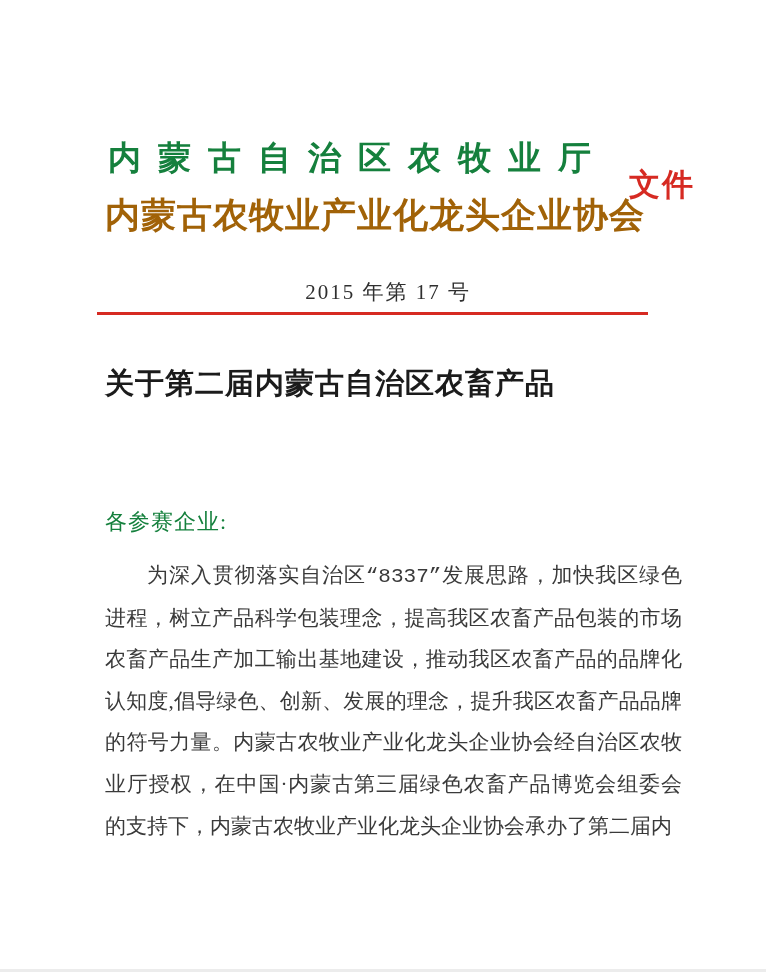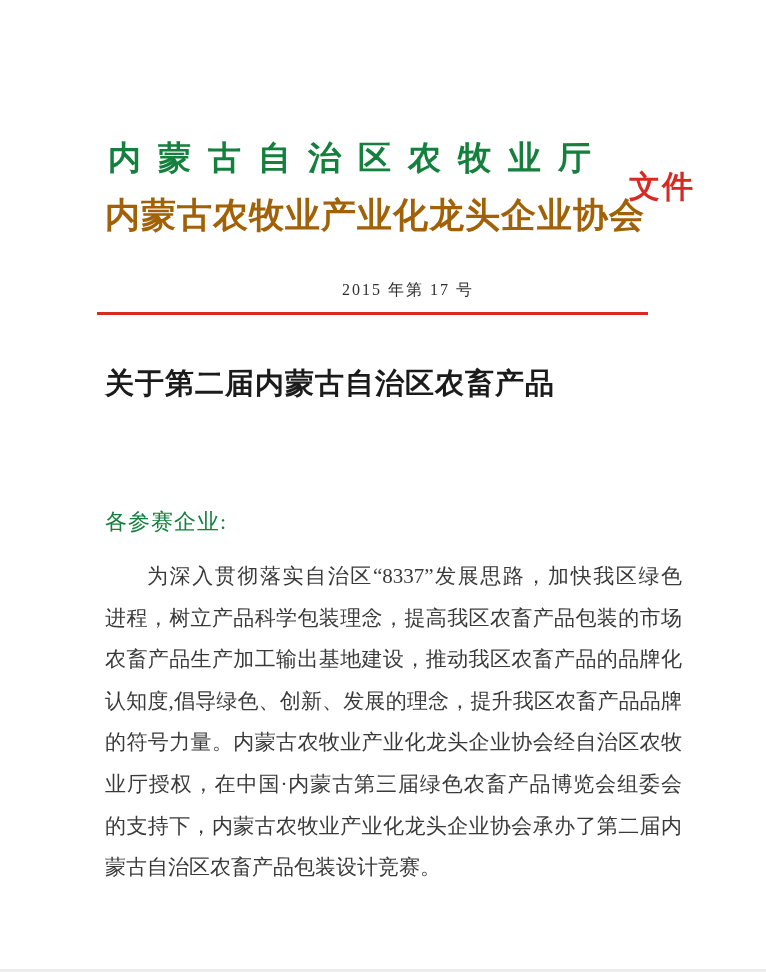--- a/index.html
+++ b/index.html
@@ -42,25 +42,25 @@
     top: 170px;
     font-size: 31px;
     font-weight: bold;
     letter-spacing: 2px;
     white-space: nowrap;
     line-height: 1.1;
   }
   
   .doc-number {
     position: absolute;
-    left: 118px;
+    left: 98px;
     top: 280px;
     width: 580px;
     text-align: center;
-    font-size: 16px;
+    font-size: 21px;
     letter-spacing: 2px;
     color: #2f2f2f;
     line-height: 1.2;
   }
   .red-divider {
     position: absolute;
     left: 97px;
     top: 312px;
     width: 551px;
     height: 3px;
@@ -94,20 +94,21 @@
     font-size: 21px;
     line-height: 41.6px;
   }
   .body-line {
     text-align: justify;
     text-align-last: justify;
     white-space: nowrap;
   }
   .body-line:first-child {
     text-indent: 2em;
+    font-family: Liberation Mono, monospace;
   }
   .body-line:last-child {
     text-align-last: left;
   }
   
   .scan-edge {
     position: absolute;
     left: 0;
     bottom: 0;
     width: 100%;
@@ -117,38 +118,37 @@
 </style>
 </head>
 <body>
 
 <div class="page">
 
   <div class="org-line-1" style="color: #15803d;">内蒙古自治区农牧业厅</div>
 
   <div class="org-line-2" style="color: #a16207;">内蒙古农牧业产业化龙头企业协会</div>
 
-  <div class="doc-type" style="color: rgb(214, 42, 34);">文件</div>
+  <div class="doc-type" style="color: rgb(214, 42, 34); font-family: Liberation Mono, monospace;">文件</div>
 
   <div class="doc-number" style="color: rgb(47, 47, 47);">2015 年第 17 号</div>
 
   <div class="red-divider" style="background-color: rgb(214, 42, 34);"></div>
 
   <div class="doc-title" style="color: rgb(27, 27, 27);">
     <div>关于第二届内蒙古自治区农畜产品</div>
   </div>
 
   <div class="salutation" style="color: #15803d;">各参赛企业:</div>
 
   <div class="body-paragraph" style="color: rgb(58, 58, 58);">
       <div class="body-line">为深入贯彻落实自治区“8337”发展思路，加快我区绿色</div>
       <div class="body-line">进程，树立产品科学包装理念，提高我区农畜产品包装的市场</div>
       <div class="body-line">农畜产品生产加工输出基地建设，推动我区农畜产品的品牌化</div>
       <div class="body-line">认知度,倡导绿色、创新、发展的理念，提升我区农畜产品品牌</div>
       <div class="body-line">的符号力量。内蒙古农牧业产业化龙头企业协会经自治区农牧</div>
       <div class="body-line">业厅授权，在中国·内蒙古第三届绿色农畜产品博览会组委会</div>
       <div class="body-line">的支持下，内蒙古农牧业产业化龙头企业协会承办了第二届内</div>
-      <div class="body-line">蒙古自治区农畜产品包装设计竞赛。</div>
     </div>
 
   <div class="scan-edge"></div>
 
 </div>
 
 </body></html>

